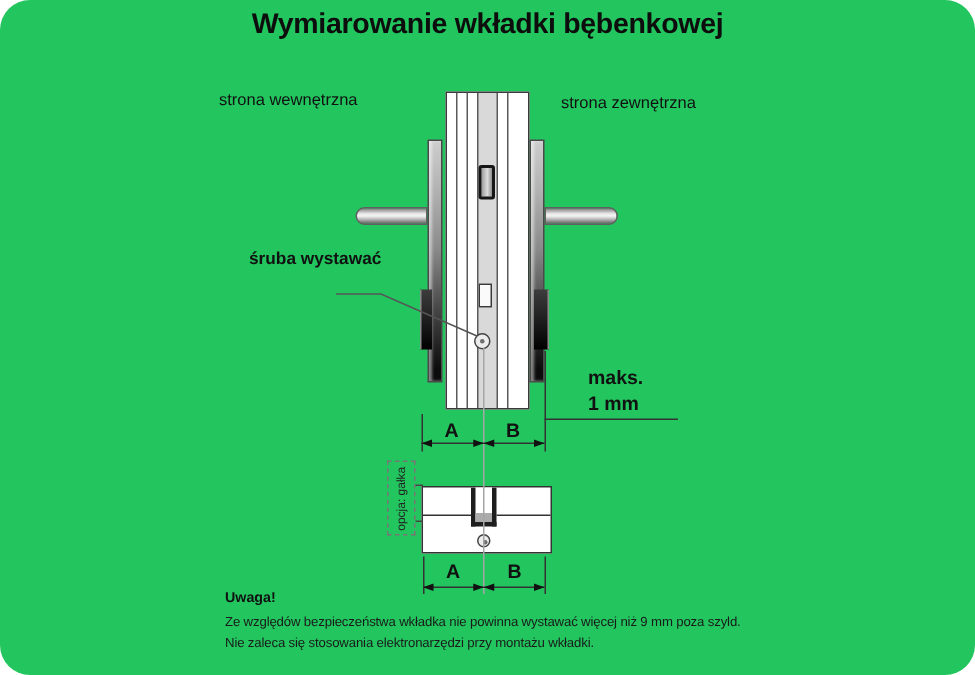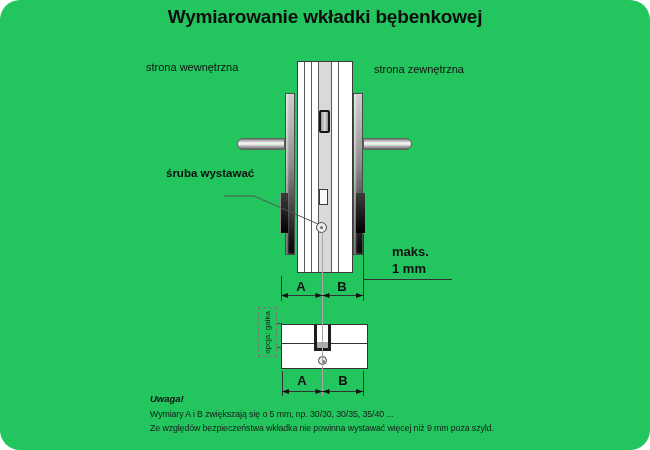--- a/index.html
+++ b/index.html
@@ -100,21 +100,21 @@
   .cyl-notch{
     left:314px;top:325px;width:17px;height:26px;box-sizing:border-box;
     border:3px solid #1e1e1e;border-top:none;background:#fff;
   }
   .cyl-notch .cam{
     position:absolute;left:0;right:0;bottom:0;height:6px;background:#ababab;
   }
 
   
   .notes{left:150px;top:393px;width:420px;}
-  .notes .heading{font-size:9.5px;font-weight:bold;margin-bottom:3px;font-style:italic;}
+  .notes .heading{font-size:9.5px;font-weight:bold;margin-bottom:3px;}
   .notes .line{font-size:8.8px;line-height:14px;letter-spacing:-0.1px;color:#1a1a1a;white-space:nowrap;}
 
   svg.overlay{position:absolute;left:0;top:0;pointer-events:none;}
 </style>
 </head>
 <body>
 
 <div class="canvas">
 
   <div class="abs title">Wymiarowanie wkładki bębenkowej</div>
@@ -162,22 +162,22 @@
   <div class="abs cyl-notch">
     <div class="cam"></div>
   </div>
   <div class="abs screw screw-bot"></div>
 
   <div class="abs dim-label dimA-bot">A</div>
   <div class="abs dim-label dimB-bot">B</div>
 
   <div class="abs notes">
     <div class="heading">Uwaga!</div>
-    <div class="line">Wymiary A i B zwiększają się o 5 mm, np. 30/30, 30/35, 35/40 ...</div>
     <div class="line">Ze względów bezpieczeństwa wkładka nie powinna wystawać więcej niż 9 mm poza szyld.</div>
+    <div class="line">Nie zaleca się stosowania elektronarzędzi przy montażu wkładki.</div>
   </div>
 
   <svg class="overlay" width="650" height="450" viewBox="0 0 650 450">
 
     <line x1="322.5" y1="232" x2="322.5" y2="396" stroke="#a6a6a6" stroke-width="1"></line>
 
     <path d="M224,196 L254,196 L318,224" fill="none" stroke="#555" stroke-width="1"></path>
 
     <line x1="281.5" y1="276" x2="281.5" y2="301" stroke="#333" stroke-width="1"></line>
     <line x1="363.5" y1="234" x2="363.5" y2="301" stroke="#333" stroke-width="1"></line>

